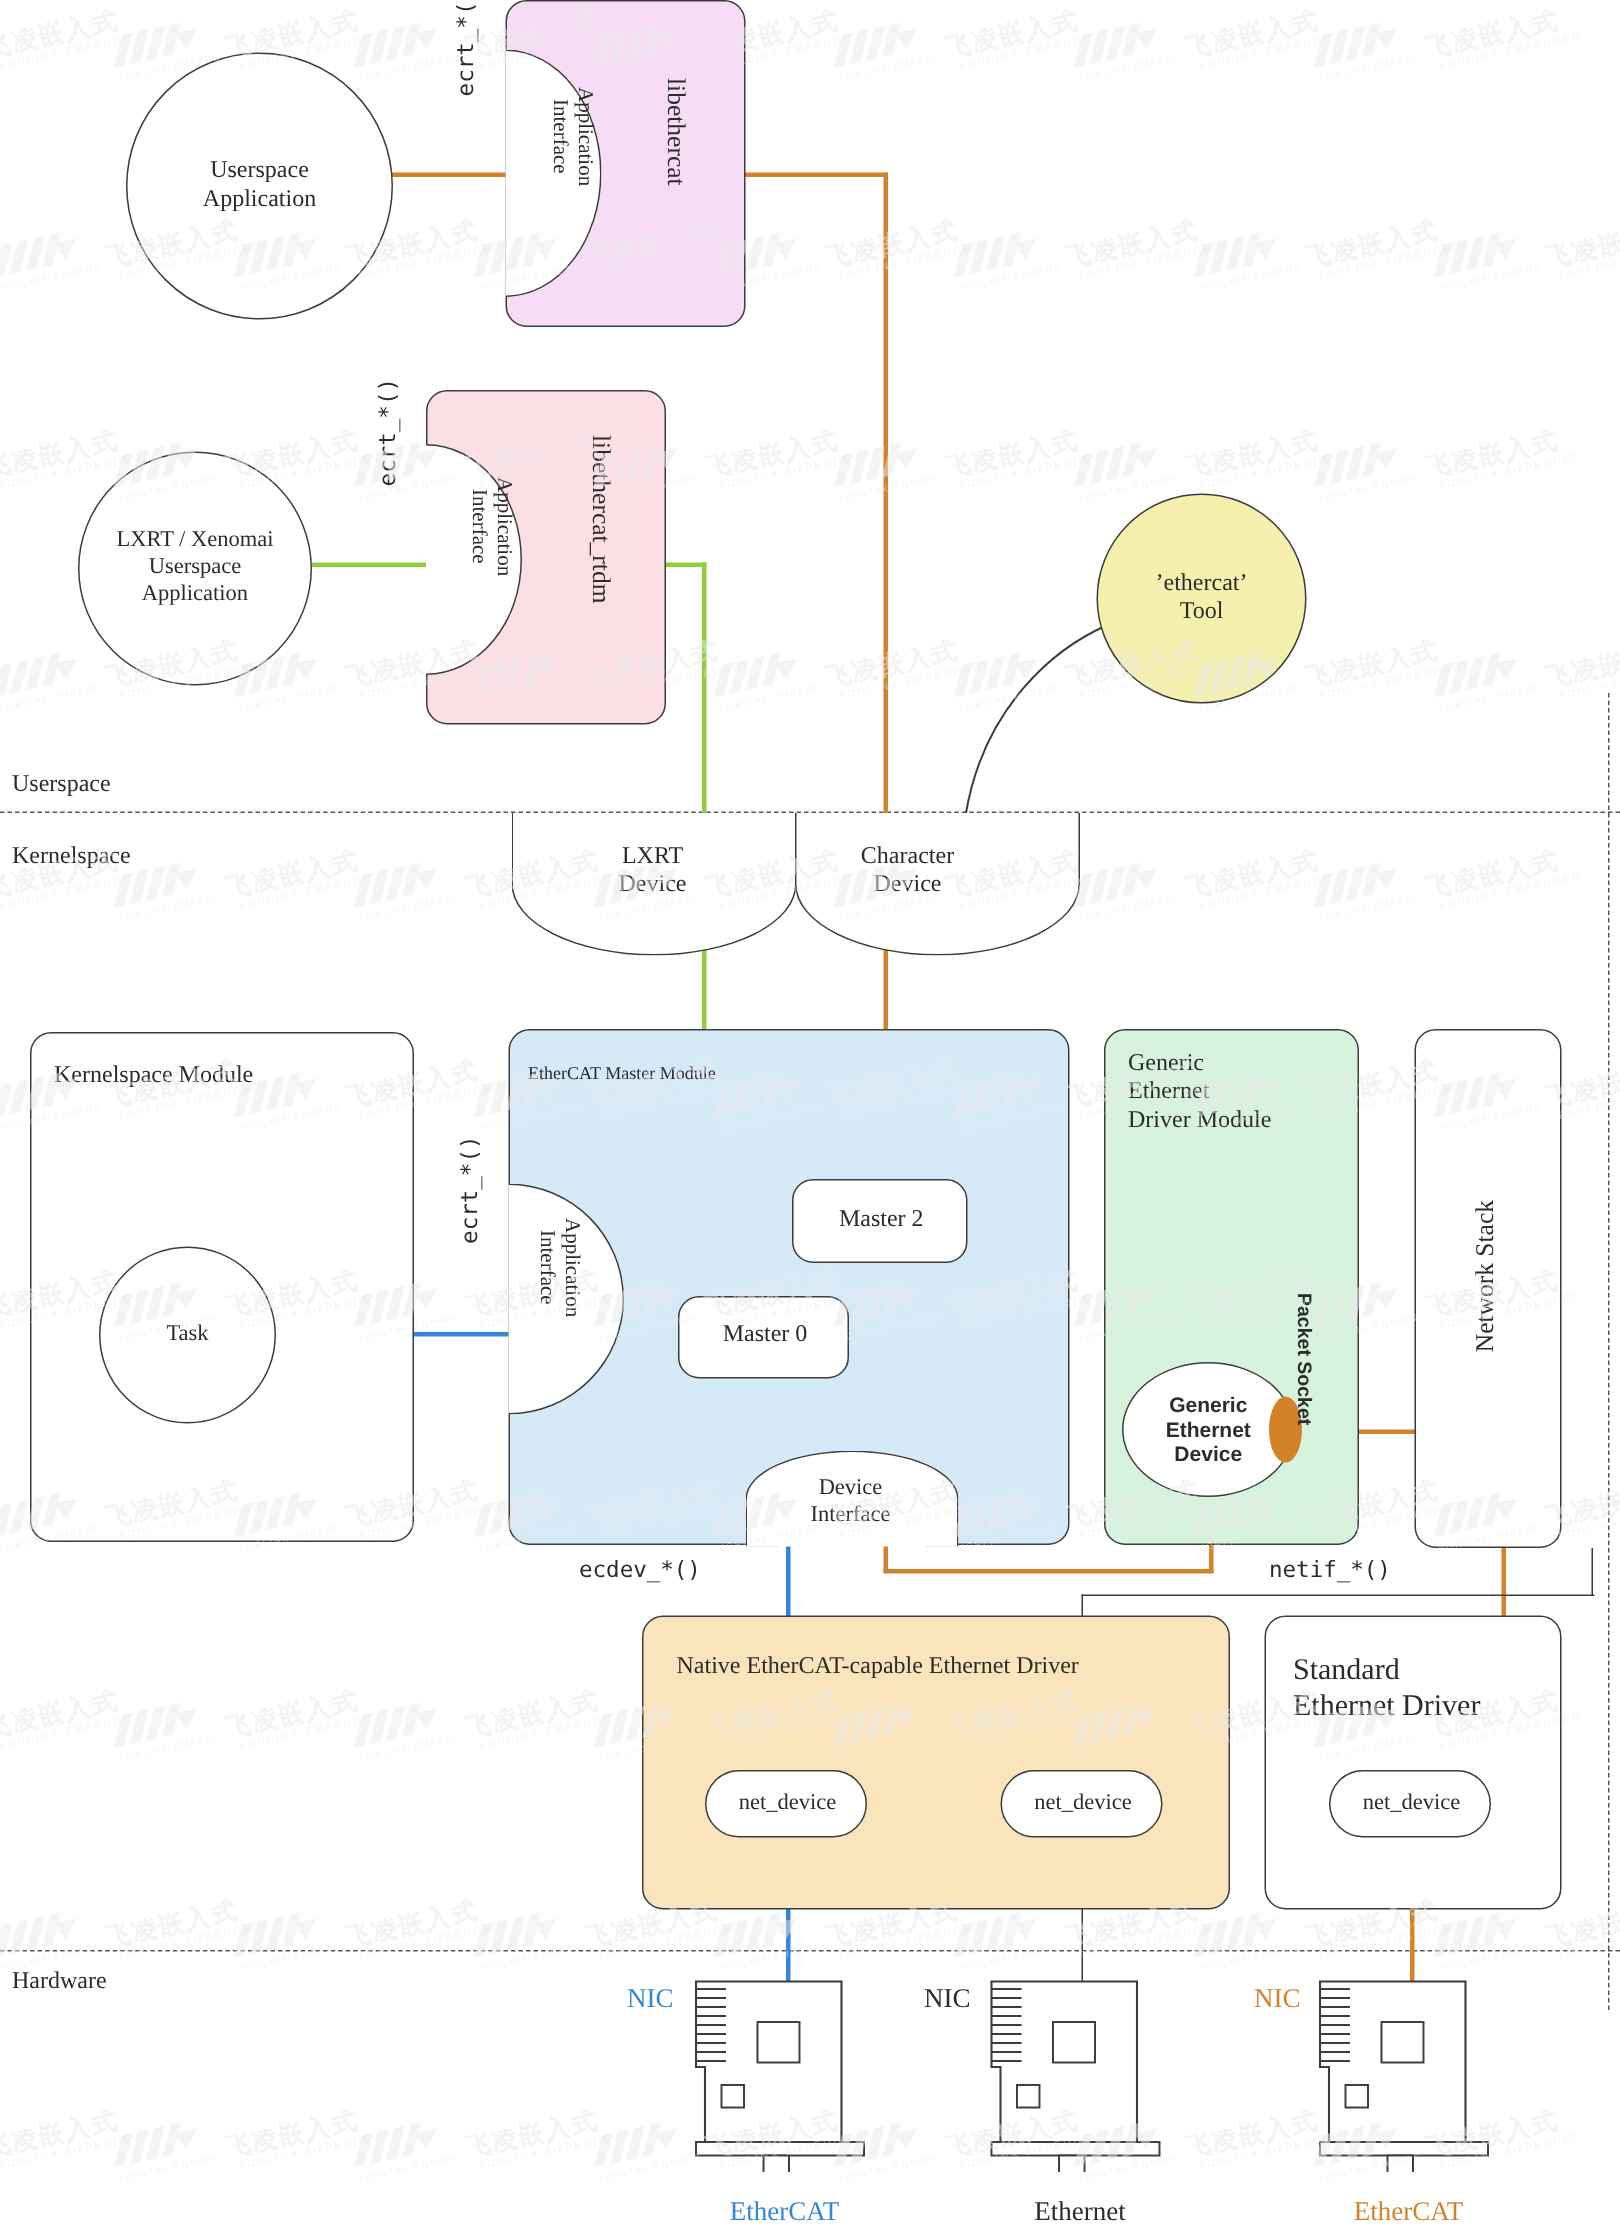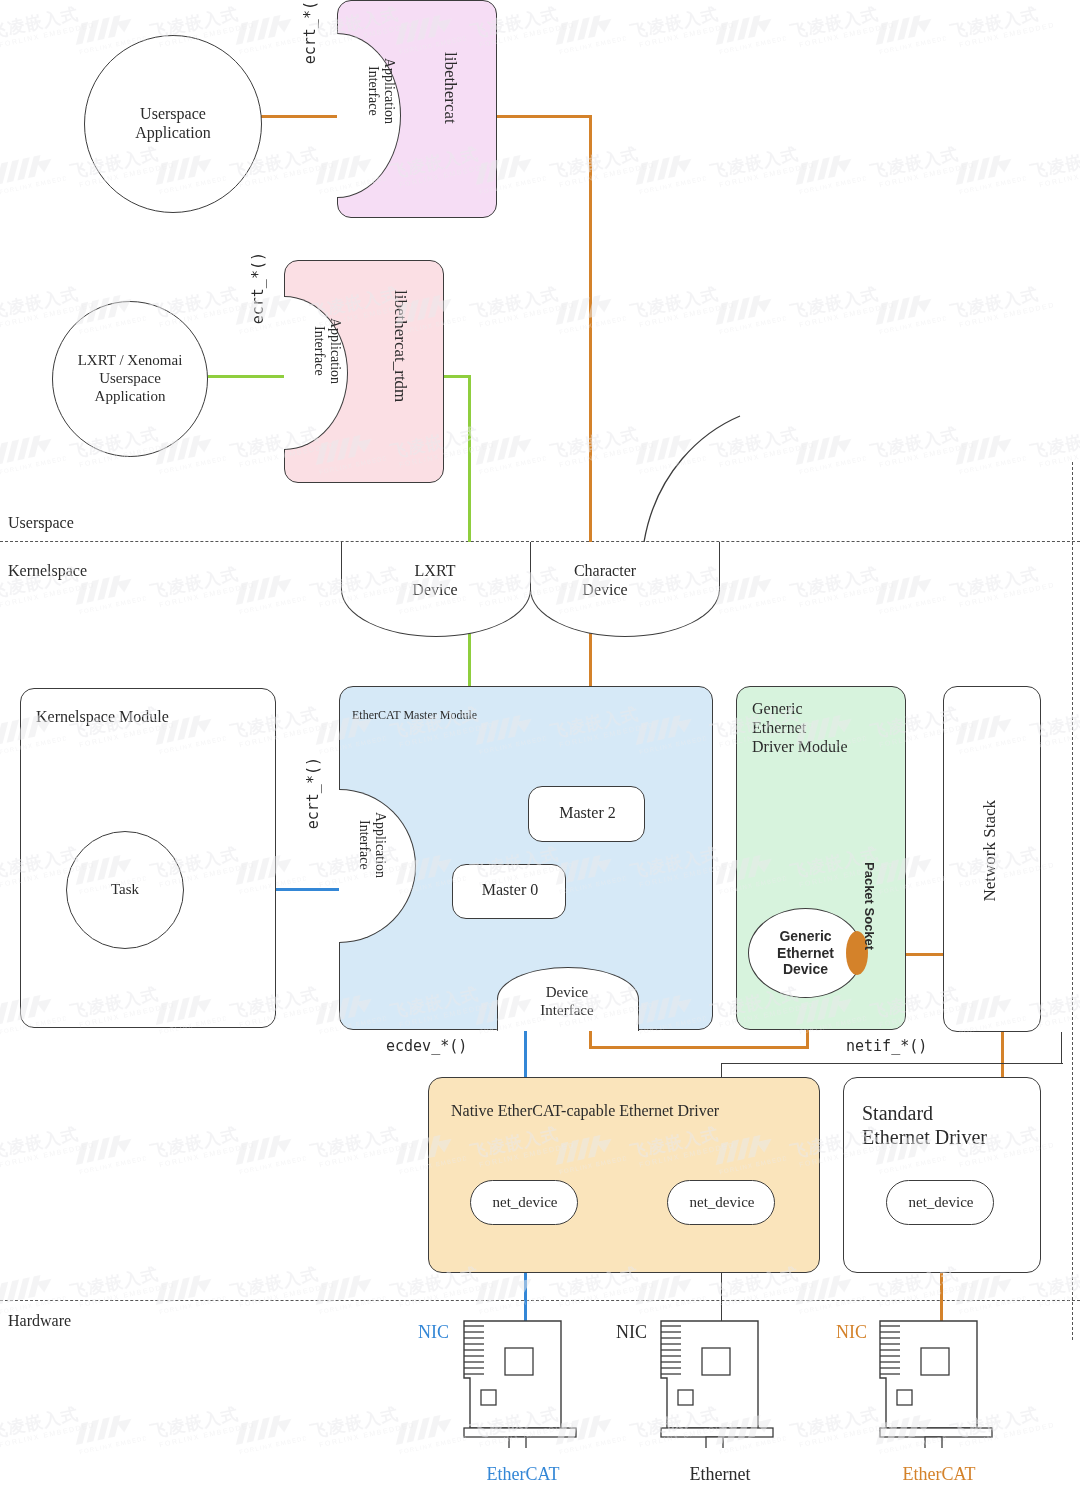--- a/index.html
+++ b/index.html
@@ -113,20 +113,24 @@
 Application</span>
   </div>
 
   <div class="node rr" style="left:284px;top:260px;width:160px;height:223px;background:#fbdfe4;"></div>
   <div class="lbl vert" style="left:390px;top:290px;font-size:17px;">libethercat_rtdm</div>
   <div class="dome right" style="left:284px;top:296px;width:63px;height:152px;"></div>
   <div class="lbl vert c" style="left:310px;top:318px;font-size:14px;">Application
 Interface</div>
   <div class="lbl mono vert-up" style="left:250px;top:252px;">ecrt_*()</div>
 
+  <div class="node circ" style="left:731px;top:329px;width:140px;height:140px;background:#f6f0ae;">
+    <span class="lbl c" style="position:static;font-size:16px;">’ethercat’
+Tool</span>
+  </div>
 
   <div style="position:absolute;left:341px;top:542px;width:188px;height:94px;z-index:3;
               background:#fff;border:1.3px solid #3c3c3c;border-top:none;
               border-radius:0 0 100% 100%/0 0 100% 100%;"></div>
   <div class="lbl c" style="left:341px;top:562px;width:188px;font-size:16px;">LXRT
 Device</div>
 
   <div style="position:absolute;left:530px;top:542px;width:188px;height:94px;z-index:3;
               background:#fff;border:1.3px solid #3c3c3c;border-top:none;
               border-radius:0 0 100% 100%/0 0 100% 100%;"></div>

